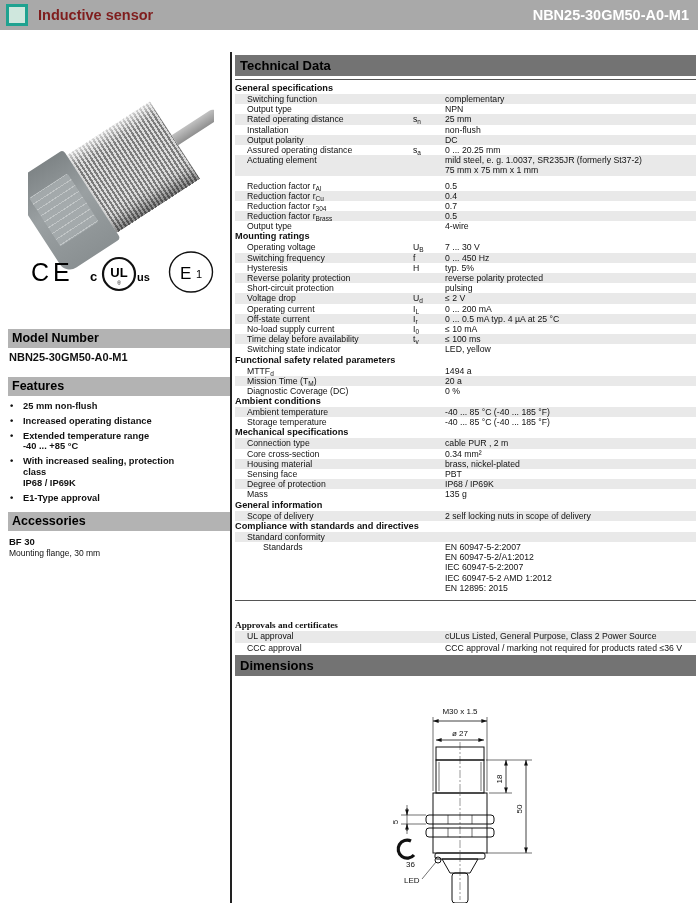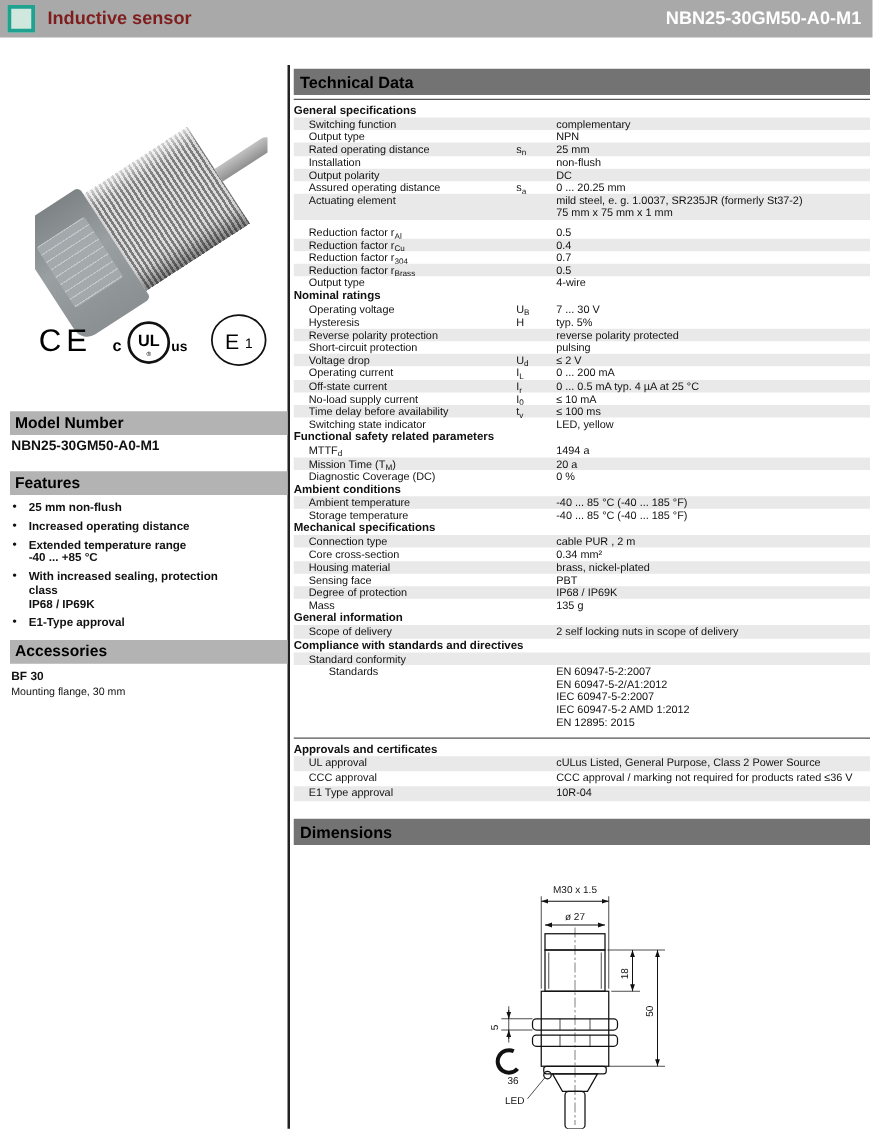--- a/index.html
+++ b/index.html
@@ -39,21 +39,21 @@
     box-shadow:inset 0 14px 12px -8px rgba(255,255,255,.75),inset 0 -16px 14px -8px rgba(0,0,0,.45);}
   .cable{width:52px;height:12px;background:linear-gradient(180deg,#c2c2c2,#8f8f8f);border-radius:0 6px 6px 0;}
   .logos svg text{font-family:"Liberation Sans",sans-serif;}
   
   .rbar{position:absolute;left:235px;right:2px;height:21px;background:#737373;
     font-size:13px;font-weight:bold;line-height:21px;padding-left:5px;box-sizing:border-box;color:#000;}
   #bar-tech{top:55px}#bar-dim{top:655px}
   .tech-rule{position:absolute;left:235px;right:2px;top:79px;border-top:1px solid #555;}
   .tech{position:absolute;left:235px;right:2px;top:83px;}
   .ghead{height:11px;font-size:9.2px;font-weight:bold;line-height:11px;}
-  .ghead.sep{margin-top:7px;border-top:1px solid #555;padding-top:3px;}
+  .ghead.sep{margin-top:7px;border-top:1px solid #555;padding-top:19px;font-family:Liberation Serif, serif;}
   .row{position:relative;font-size:8.7px;line-height:10.2px;}
   .row.sh{background:#e9e9e9;}
   .row .lbl{position:absolute;left:12px;top:0;white-space:nowrap;}
   .row .lbl.ind2{left:28px;}
   .row .sym{position:absolute;left:178px;top:0;}
   .row .val{position:absolute;left:210px;top:0;white-space:pre-line;width:250px;}
   .sb{font-size:6.5px;position:relative;top:2px;}
   .spacer{height:5px;}
   
   .dims{position:absolute;left:375px;top:695px;}
@@ -184,25 +184,30 @@
       <span class="val">0.7</span>
     </div>
     <div class="row sh" style="height: 10.2px;">
       <span class="lbl">Reduction factor r<span class="sb">Brass</span></span>
       <span class="val">0.5</span>
     </div>
     <div class="row" style="height: 10.2px;">
       <span class="lbl">Output type</span>
       <span class="val">4-wire</span>
     </div>
-    <div class="ghead">Nominal ratings</div>
+    <div class="ghead">Mounting ratings</div>
     <div class="row" style="height: 10.2px;">
       <span class="lbl">Operating voltage</span>
       <span class="sym">U<span class="sb">B</span></span>
       <span class="val">7 ... 30 V</span>
+    </div>
+    <div class="row sh" style="height: 10.2px;">
+      <span class="lbl">Switching frequency</span>
+      <span class="sym">f</span>
+      <span class="val">0 ... 450 Hz</span>
     </div>
     <div class="row" style="height: 10.2px;">
       <span class="lbl">Hysteresis</span>
       <span class="sym">H</span>
       <span class="val">typ. 5%</span>
     </div>
     <div class="row sh" style="height: 10.2px;">
       <span class="lbl">Reverse polarity protection</span>
       <span class="val">reverse polarity protected</span>
     </div>

